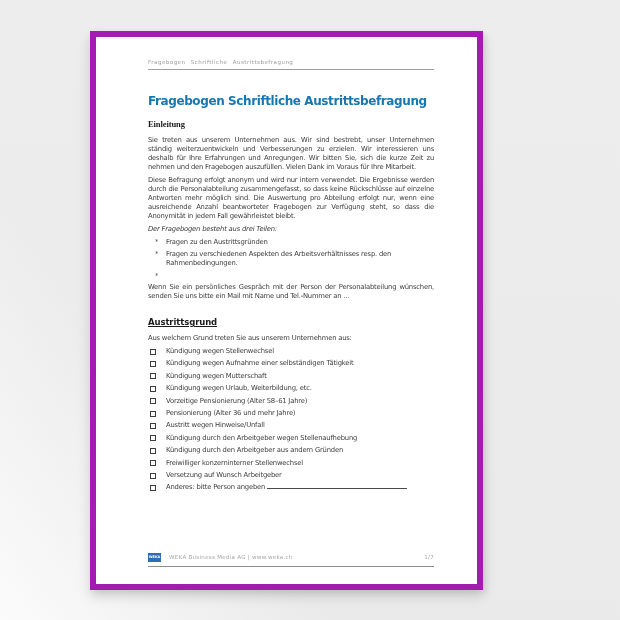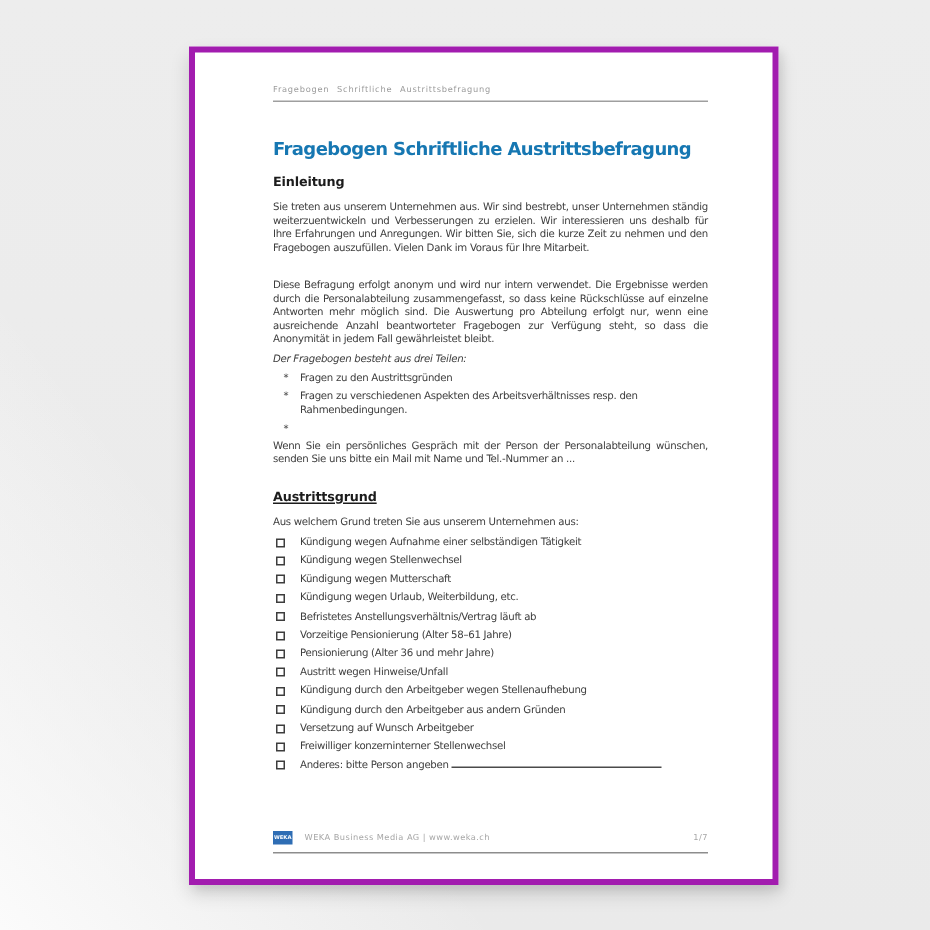--- a/index.html
+++ b/index.html
@@ -4,44 +4,44 @@
 <style>
   html,body{margin:0;padding:0;}
   body{
     width:620px;height:620px;position:relative;overflow:hidden;
     font-family:"DejaVu Sans","Liberation Sans",sans-serif;
     background:
       linear-gradient(52deg, rgba(252,252,252,.95) 0%, rgba(252,252,252,0) 30%),
       linear-gradient(180deg, #ededed 0%, #eaeaea 100%);
   }
   .sheet{
-    position:absolute;left:126px;top:31px;width:393px;height:559px;
-    background:#ffffff;border:4px solid #a21caf;box-sizing:border-box;
+    position:absolute;left:90px;top:31px;width:393px;height:559px;
+    background:#ffffff;border:6px solid #a21caf;box-sizing:border-box;
     box-shadow:0 6px 12px rgba(0,0,0,.14), 3px 3px 6px rgba(0,0,0,.07);
   }
   .content{position:absolute;left:52px;right:43px;top:0;}
   .running-header{
     margin-top:22px;padding-bottom:3px;border-bottom:1px solid #9f9f9f;
     font-size:5.5px;line-height:7px;color:#9b9b9b;letter-spacing:.5px;word-spacing:3px;
   }
   .doc-title{
     margin:24px 0 0 0;font-size:12px;line-height:14px;font-weight:bold;
     letter-spacing:-.4px;white-space:nowrap;color:#1677b2;
   }
   .sec-heading{
     margin:0;font-size:8.5px;line-height:11px;font-weight:bold;color:#1c1c1c;
     letter-spacing:-.1px;
   }
-  .sec-heading.first{margin-top:11px;}
+  .sec-heading.first{margin-top:11px;font-family:Liberation Serif, serif;}
   .sec-heading.second{margin-top:16px;text-decoration:underline;}
   .body-p{
     margin:0;font-size:6.8px;line-height:9px;letter-spacing:-.2px;
     color:#3d3d3d;text-align:justify;
   }
-  .mt1{margin-top:6px;} .mt2{margin-top:16px;} .mt3{margin-top:4px;font-style:italic;}
+  .mt1{margin-top:6px;} .mt2{margin-top:4px;} .mt3{margin-top:4px;font-style:italic;}
   .bullet-list{margin-top:3px;}
   .bullet-row{position:relative;padding-left:18px;margin-top:3.5px;
     font-size:6.8px;line-height:9px;letter-spacing:-.2px;color:#3d3d3d;}
   .bullet-marker{position:absolute;left:7px;top:0;}
   .check-list{margin-top:4px;}
   .check-row{position:relative;padding-left:18px;margin-top:3.4px;
     font-size:6.8px;line-height:9px;letter-spacing:-.2px;color:#3d3d3d;}
   .checkbox{
     position:absolute;left:2px;top:1.6px;width:4px;height:4px;
     border:1px solid #3d3d3d;background:#fff;box-sizing:content-box;
@@ -83,32 +83,31 @@
         <div class="bullet-row"><span class="bullet-marker">*</span><span>Fragen zu verschiedenen Aspekten des Arbeitsverhältnisses resp. den Rahmenbedingungen.</span></div>
         <div class="bullet-row"><span class="bullet-marker">*</span></div>
       </div>
 
     <p class="body-p" style="margin-top:15px">Wenn Sie ein persönliches Gespräch mit der Person der Personalabteilung wünschen, senden Sie uns bitte ein Mail mit Name und Tel.-Nummer an ...</p>
 
     <h2 class="sec-heading second">Austrittsgrund</h2>
     <p class="body-p mt1">Aus welchem Grund treten Sie aus unserem Unternehmen aus:</p>
 
     <div class="check-list">
+        <div class="check-row"><span class="checkbox"></span><span>Kündigung wegen Stellenwechsel</span></div>
         <div class="check-row"><span class="checkbox"></span><span>Kündigung wegen Aufnahme einer selbständigen Tätigkeit</span></div>
-        <div class="check-row"><span class="checkbox"></span><span>Kündigung wegen Stellenwechsel</span></div>
         <div class="check-row"><span class="checkbox"></span><span>Kündigung wegen Mutterschaft</span></div>
         <div class="check-row"><span class="checkbox"></span><span>Kündigung wegen Urlaub, Weiterbildung, etc.</span></div>
-        <div class="check-row"><span class="checkbox"></span><span>Befristetes Anstellungsverhältnis/Vertrag läuft ab</span></div>
         <div class="check-row"><span class="checkbox"></span><span>Vorzeitige Pensionierung (Alter 58–61 Jahre)</span></div>
         <div class="check-row"><span class="checkbox"></span><span>Pensionierung (Alter 36 und mehr Jahre)</span></div>
         <div class="check-row"><span class="checkbox"></span><span>Austritt wegen Hinweise/Unfall</span></div>
         <div class="check-row"><span class="checkbox"></span><span>Kündigung durch den Arbeitgeber wegen Stellenaufhebung</span></div>
         <div class="check-row"><span class="checkbox"></span><span>Kündigung durch den Arbeitgeber aus andern Gründen</span></div>
+        <div class="check-row"><span class="checkbox"></span><span>Freiwilliger konzerninterner Stellenwechsel</span></div>
         <div class="check-row"><span class="checkbox"></span><span>Versetzung auf Wunsch Arbeitgeber</span></div>
-        <div class="check-row"><span class="checkbox"></span><span>Freiwilliger konzerninterner Stellenwechsel</span></div>
         <div class="check-row"><span class="checkbox"></span><span>Anderes: bitte Person angeben</span><span class="blank-line"></span></div>
       </div>
 
   </div>
 
   <div class="footer">
     <span class="logo" style="background: rgb(46, 109, 180);">WEKA</span>
     <span>WEKA Business Media AG | www.weka.ch</span>
     <span class="pagenum">1/7</span>
   </div>

